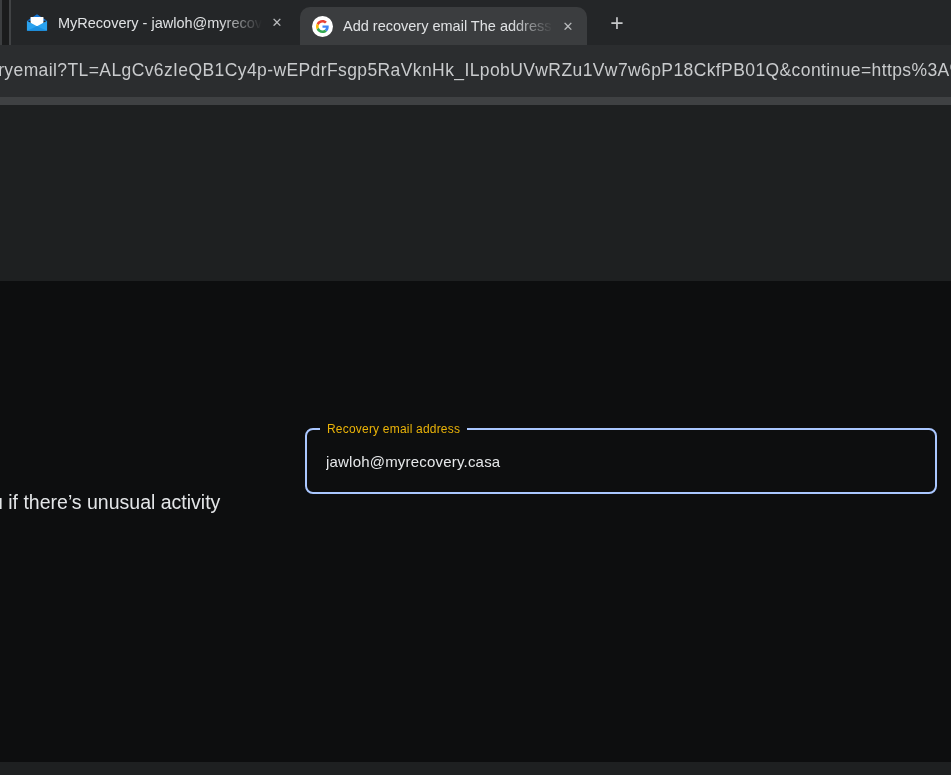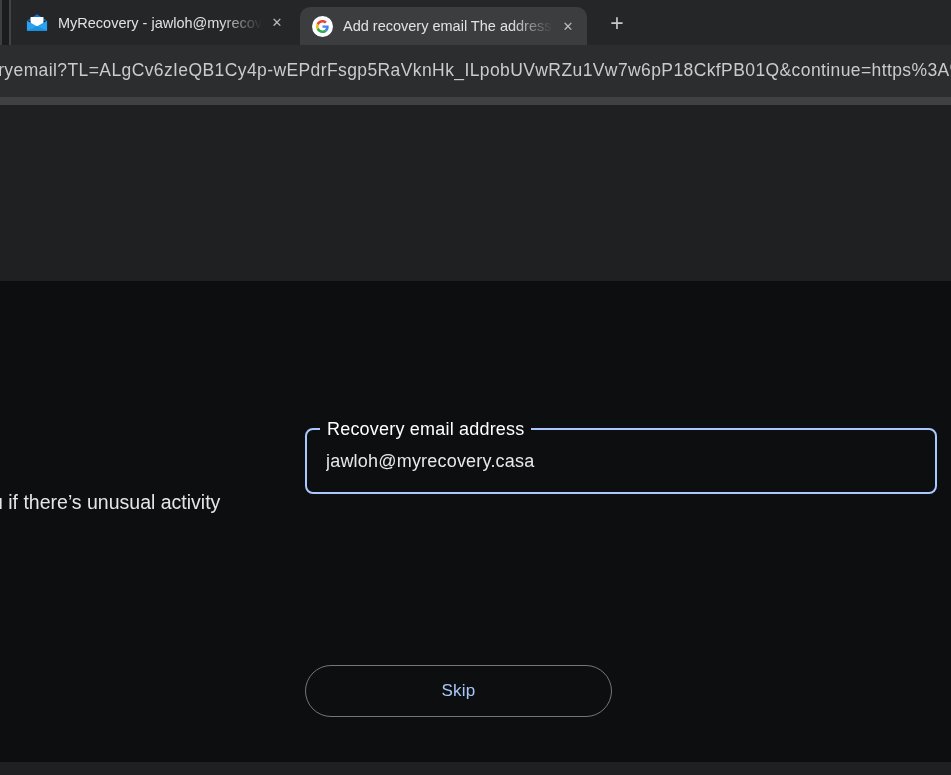--- a/index.html
+++ b/index.html
@@ -83,27 +83,27 @@
 
   .field {
     position:absolute; left:305px; top:147px; 
     width:632px; height:66px;
     border:2px solid #aac7ff; border-radius:8px;
     background:transparent;
   }
   .field-label {
     position:absolute; left:13px; top:-10px;
     background:#0d0e0f; padding:0 7px;
-    font-size:18px; color:#ffffff; letter-spacing:0.2px; line-height:18px;
+    font-size:12px; color:#eab308; letter-spacing:0.2px; line-height:18px;
   }
   .field-input {
     position:absolute; left:19px; top:0; width:590px; height:62px;
     background:transparent; border:none; outline:none;
     font-family:"Liberation Sans", sans-serif;
-    font-size:18px; color:#e6e8ea; letter-spacing:0.2px;
+    font-size:15px; color:#e6e8ea; letter-spacing:0.2px;
   }
 
   .pill-btn {
     position:absolute; top:384px; 
     height:52px; border-radius:26px;
     border:1px solid #747775; background:transparent;
     display:flex; align-items:center; justify-content:center;
     font-family:"Liberation Sans", sans-serif;
     font-size:17px; font-weight:500; color:#a8c7fa; letter-spacing:0.2px;
     cursor:pointer;
@@ -170,18 +170,17 @@
   <div class="upper-band"></div>
 
   <div class="main-area">
     <span class="activity-fragment">u if there’s unusual activity</span>
 
     <div class="field">
       <span class="field-label">Recovery email address</span>
       <input class="field-input" type="text" value="jawloh@myrecovery.casa" style="">
     </div>
 
-    <button class="pill-btn btn-skip">Skip</button>
   </div>
 
   <div class="bottom-strip"></div>
 
 </div>
 
 </body></html>

